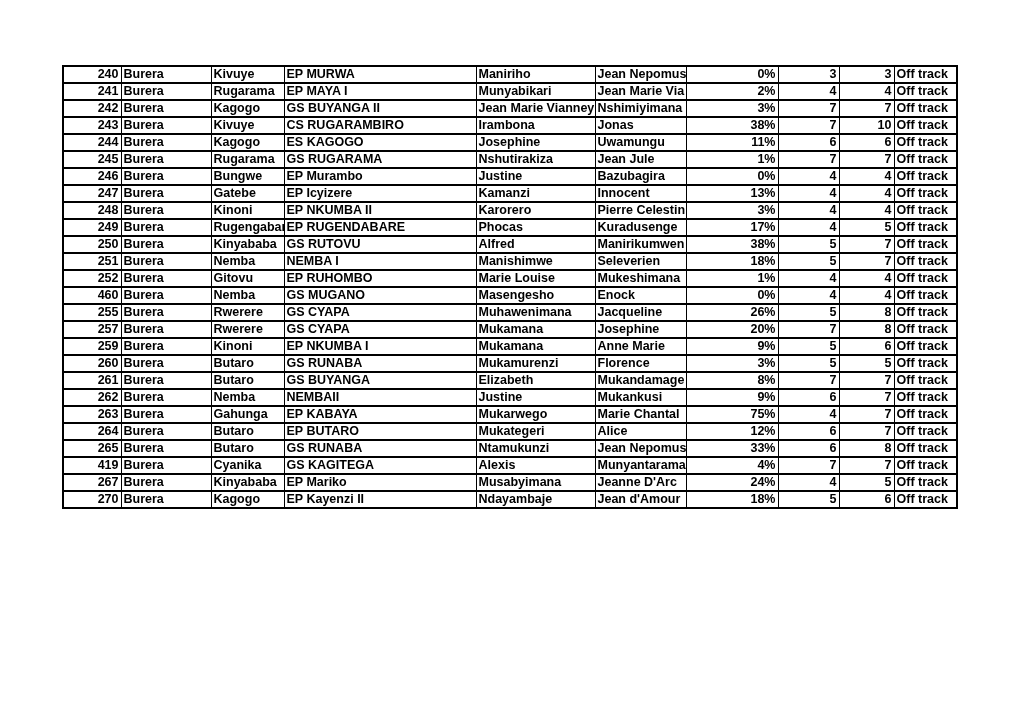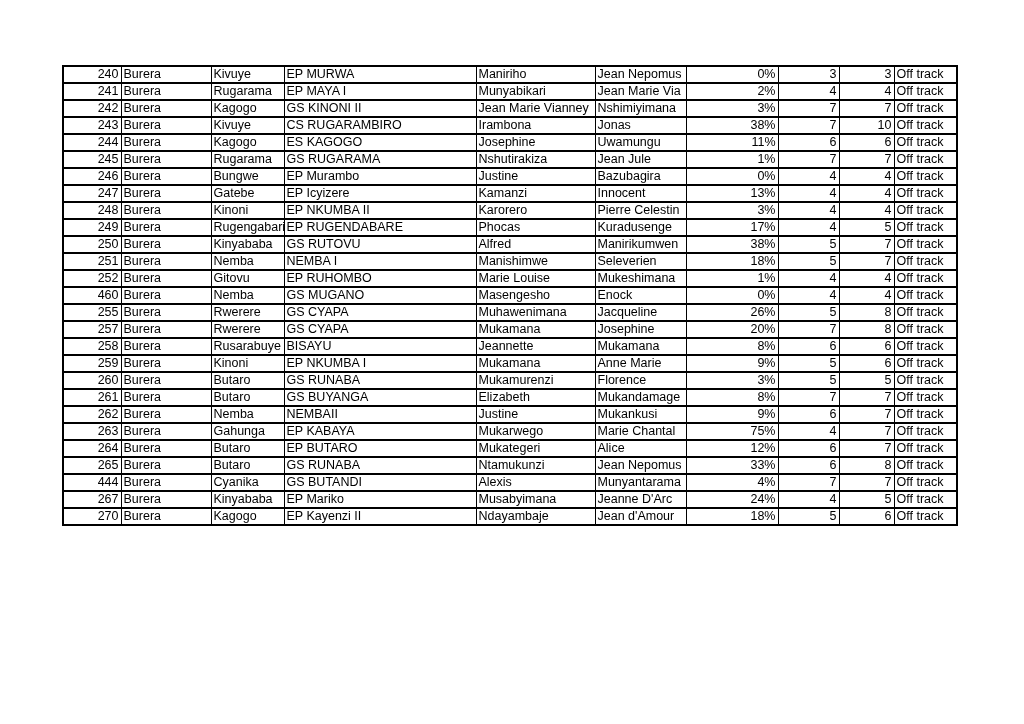--- a/index.html
+++ b/index.html
@@ -9,20 +9,21 @@
     height: 724px;
     background: #ffffff;
     font-family: "Liberation Sans", sans-serif;
     overflow: hidden;
   }
   .page {
     position: relative;
     width: 1024px;
     height: 724px;
     background: #ffffff;
+    font-weight: bold;
   }
   table.data-table {
     position: absolute;
     left: 62px;
     top: 65px;
     border-collapse: collapse;
     table-layout: fixed;
     width: 894px;
     border: 2px solid #000000;
     background: #ffffff;
@@ -85,21 +86,21 @@
     <td class="pct">2%</td>
     <td class="ar">4</td>
     <td class="ar">4</td>
     <td class="al">Off track</td>
   </tr>
 
   <tr>
     <td class="ar">242</td>
     <td class="al">Burera</td>
     <td class="al">Kagogo</td>
-    <td class="al">GS KINONI II</td>
+    <td class="al">GS BUYANGA II</td>
     <td class="al">Jean Marie Vianney</td>
     <td class="al">Nshimiyimana</td>
     <td class="pct">3%</td>
     <td class="ar">7</td>
     <td class="ar">7</td>
     <td class="al">Off track</td>
   </tr>
 
   <tr>
     <td class="ar">243</td>
@@ -265,32 +266,20 @@
     <td class="al">Rwerere</td>
     <td class="al">GS CYAPA</td>
     <td class="al">Mukamana</td>
     <td class="al">Josephine</td>
     <td class="pct">20%</td>
     <td class="ar">7</td>
     <td class="ar">8</td>
     <td class="al">Off track</td>
   </tr>
 
-  <tr>
-    <td class="ar">258</td>
-    <td class="al">Burera</td>
-    <td class="al">Rusarabuye</td>
-    <td class="al">BISAYU</td>
-    <td class="al">Jeannette</td>
-    <td class="al">Mukamana</td>
-    <td class="pct">8%</td>
-    <td class="ar">6</td>
-    <td class="ar">6</td>
-    <td class="al">Off track</td>
-  </tr>
 
   <tr>
     <td class="ar">259</td>
     <td class="al">Burera</td>
     <td class="al">Kinoni</td>
     <td class="al">EP NKUMBA I</td>
     <td class="al">Mukamana</td>
     <td class="al">Anne Marie</td>
     <td class="pct">9%</td>
     <td class="ar">5</td>
@@ -370,24 +359,24 @@
     <td class="al">GS RUNABA</td>
     <td class="al">Ntamukunzi</td>
     <td class="al">Jean Nepomus</td>
     <td class="pct">33%</td>
     <td class="ar">6</td>
     <td class="ar">8</td>
     <td class="al">Off track</td>
   </tr>
 
   <tr>
-    <td class="ar">444</td>
+    <td class="ar">419</td>
     <td class="al">Burera</td>
     <td class="al">Cyanika</td>
-    <td class="al">GS BUTANDI</td>
+    <td class="al">GS KAGITEGA</td>
     <td class="al">Alexis</td>
     <td class="al">Munyantarama</td>
     <td class="pct">4%</td>
     <td class="ar">7</td>
     <td class="ar">7</td>
     <td class="al">Off track</td>
   </tr>
 
   <tr>
     <td class="ar">267</td>

